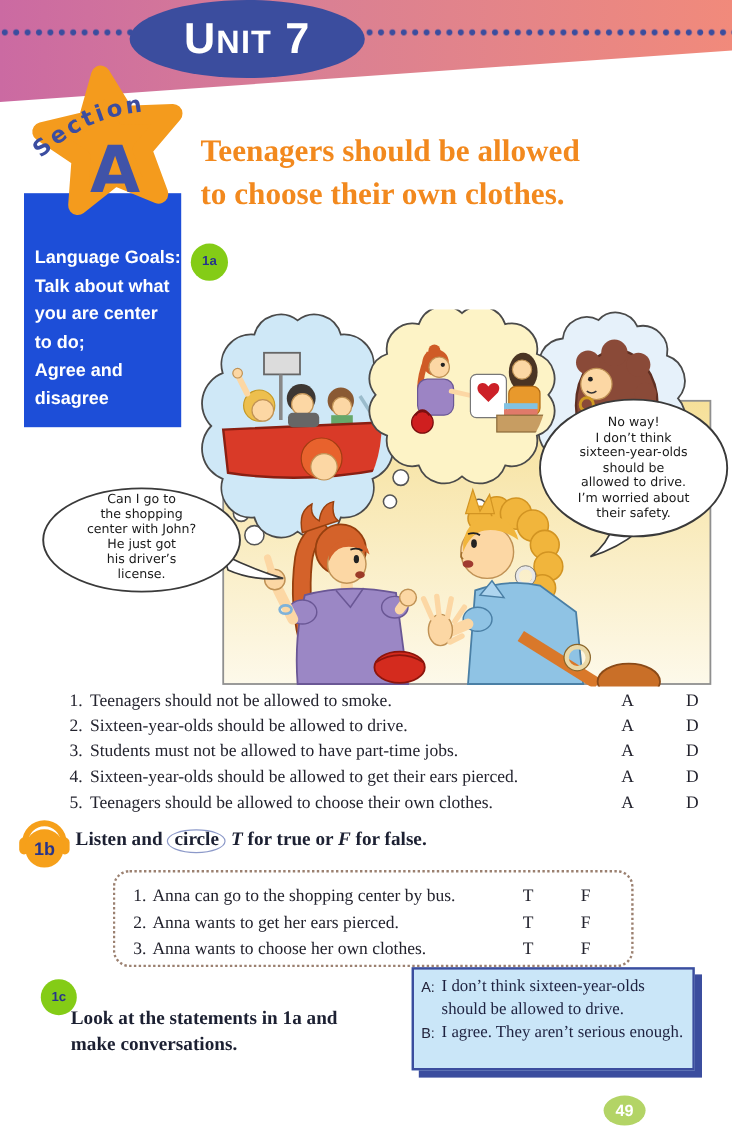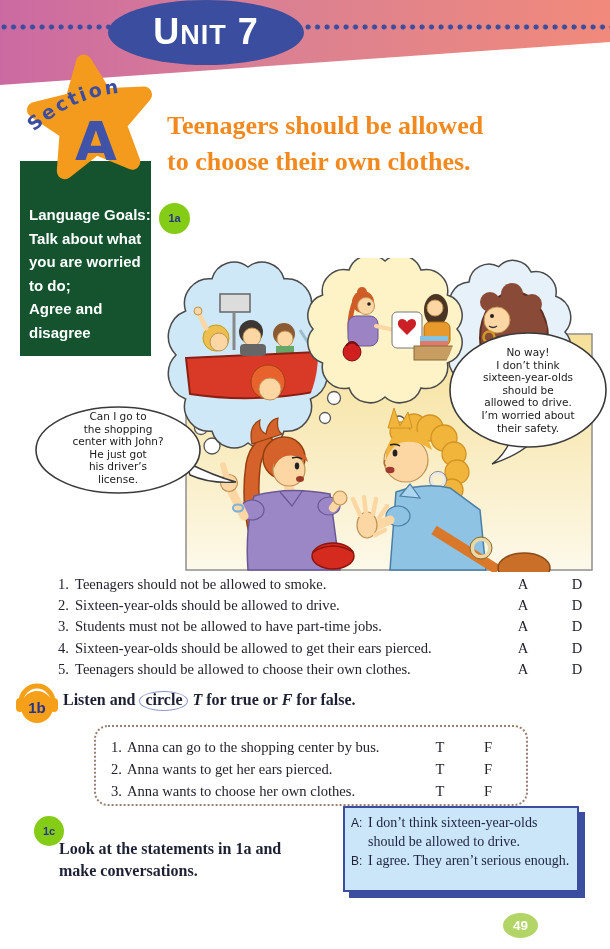--- a/index.html
+++ b/index.html
@@ -17,21 +17,21 @@
                 background:#3b4d9e;color:#fff;text-align:center;line-height:64px;
                 font-family:"Liberation Sans",sans-serif;font-weight:700;letter-spacing:1px;}
   .unit-u,.unit-num{font-size:36px;}
   .unit-rest{font-size:27px;}
   .unit-num{margin-left:11px;}
 
   
   .star-wrap{position:absolute;left:18px;top:48px;width:152px;height:150px;z-index:3;}
 
   
-  .goals{position:absolute;left:20px;top:161px;width:131px;height:195px;background:#14532d;z-index:2;
+  .goals{position:absolute;left:20px;top:161px;width:131px;height:195px;background:#1d4ed8;z-index:2;
          color:#fff;font-family:"Liberation Sans",sans-serif;font-weight:700;
          font-size:15px;line-height:23.5px;padding:42px 0 0 9px;box-sizing:border-box;}
 
   
   .title{position:absolute;left:167px;top:108px;width:430px;
          font-weight:700;font-size:26px;line-height:36px;color:#f2891e;}
 
   
   .badge{position:absolute;width:31px;height:31px;border-radius:50%;background:#84cc16;
          color:#27348b;font-family:"Liberation Sans",sans-serif;font-weight:700;
@@ -101,21 +101,21 @@
       <text font-family="DejaVu Sans, sans-serif" font-size="19" font-weight="bold" fill="#3b4da0" letter-spacing="2.5">
         <textPath href="#secArc">Section</textPath>
       </text>
       <text x="78" y="112" text-anchor="middle" font-family="DejaVu Sans, sans-serif" font-size="54" font-weight="bold" fill="#4053a8">A</text>
     </svg>
   </div>
 
   <div class="goals">
     <div>Language Goals:</div>
     <div>Talk about what</div>
-    <div>you are worried</div>
+    <div>you are center</div>
     <div>to do;</div>
     <div>Agree and</div>
     <div>disagree</div>
   </div>
 
   <div class="title">
     <div>Teenagers should be allowed</div>
     <div>to choose their own clothes.</div>
   </div>
 

